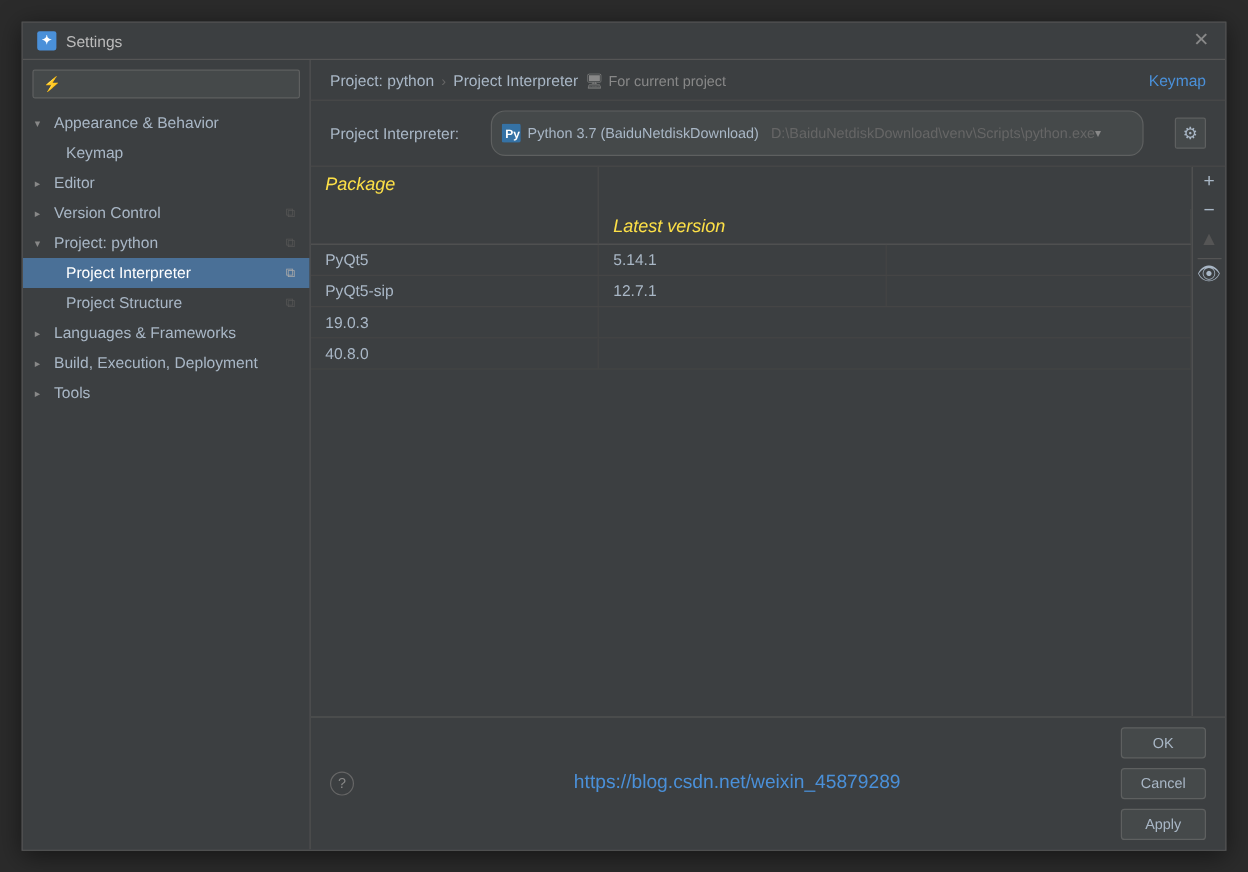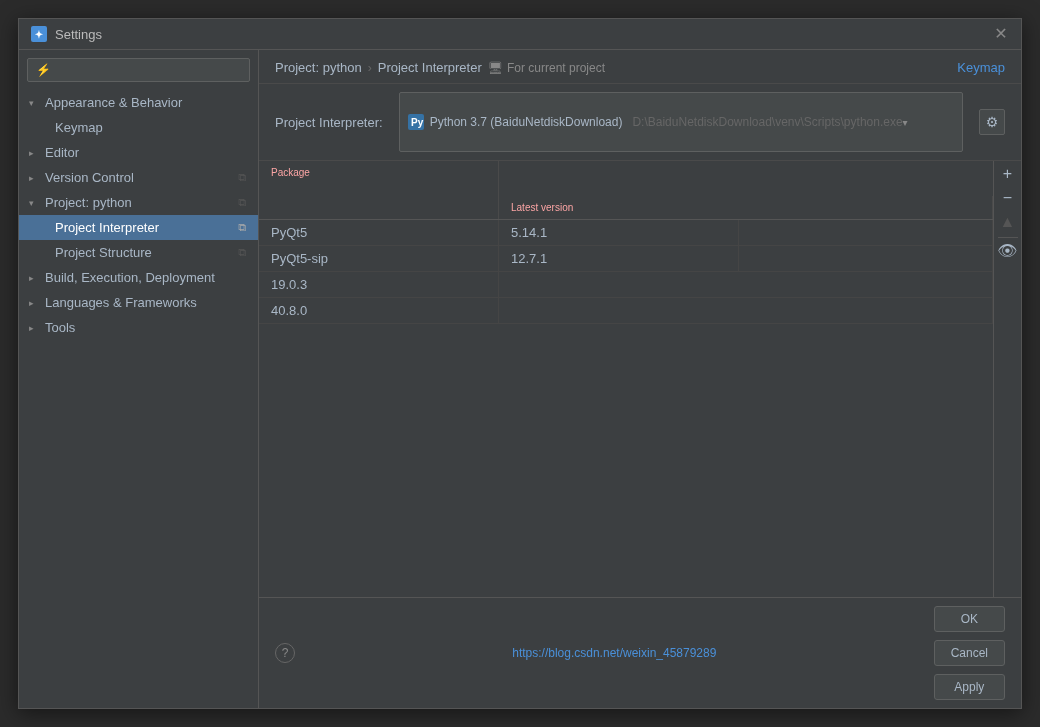--- a/index.html
+++ b/index.html
@@ -197,41 +197,41 @@
       background: none;
       border: none;
       padding: 0;
     }
 
     
     .interpreter-row {
       padding: 8px 16px;
       display: flex;
       align-items: center;
-      gap: 16px;
+      gap: 26px;
       border-bottom: 1px solid #4a4a4a;
       flex-shrink: 0;
     }
     .interpreter-label {
       color: #a9b7c6;
       font-size: 13px;
       white-space: nowrap;
     }
     .interpreter-select {
       flex: 1;
       background: #45494a;
       border: 1px solid #5e6060;
       color: #a9b7c6;
-      padding: 21px 8px;
+      padding: 10px 8px;
       font-size: 12px;
       display: flex;
       align-items: center;
       justify-content: flex-start;
       cursor: pointer;
-      border-radius: 2px;
+      border-radius: 12px;
       min-width: 0;
     }
     .interpreter-select-text {
       display: flex;
       align-items: center;
       gap: 6px;
       overflow: hidden;
       text-overflow: ellipsis;
       white-space: nowrap;
     }
@@ -276,24 +276,25 @@
     }
 
     .table-header {
       display: flex;
       background: #3c3f41;
       border-bottom: 1px solid #555;
       flex-shrink: 0;
     }
     .th {
       padding: 6px 12px;
-      color: #fca5a5;
-      font-size: 10px;
+      color: #fde047;
+      font-size: 15px;
       font-weight: normal;
       border-right: 1px solid #4a4a4a;
+      font-style: italic;
     }
     .th-package { width: 240px; }
     .th-version { width: 240px; }
     .th-latest { flex: 1; margin-top: 35px; }
 
     .table-body {
       flex: 1;
       overflow-y: auto;
     }
 
@@ -360,21 +361,21 @@
       border-radius: 50%;
       display: flex;
       align-items: center;
       justify-content: center;
       color: #888;
       font-size: 12px;
       cursor: pointer;
     }
     .bottom-url {
       color: #4a90d9;
-      font-size: 12px;
+      font-size: 16px;
     }
     .bottom-buttons {
       display: flex;
       gap: 8px;
       flex-direction: column;
     }
     .btn {
       padding: 5px 16px;
       font-size: 12px;
       cursor: pointer;
@@ -445,26 +446,26 @@
         <span class="copy-icon" style="margin-left:auto;font-size:11px;color:#aaa">⧉</span>
       </div>
 
       <div class="nav-item nav-child">
         <span>Project Structure</span>
         <span class="copy-icon" style="margin-left:auto;font-size:11px;color:#555">⧉</span>
       </div>
 
       <div class="nav-item section-header">
         <span class="arrow collapsed"></span>
+        <span>Languages &amp; Frameworks</span>
+      </div>
+
+      <div class="nav-item section-header">
+        <span class="arrow collapsed"></span>
         <span>Build, Execution, Deployment</span>
-      </div>
-
-      <div class="nav-item section-header">
-        <span class="arrow collapsed"></span>
-        <span>Languages &amp; Frameworks</span>
       </div>
 
       <div class="nav-item section-header">
         <span class="arrow collapsed"></span>
         <span>Tools</span>
       </div>
     </div>
 
     <div class="main-content">
 

